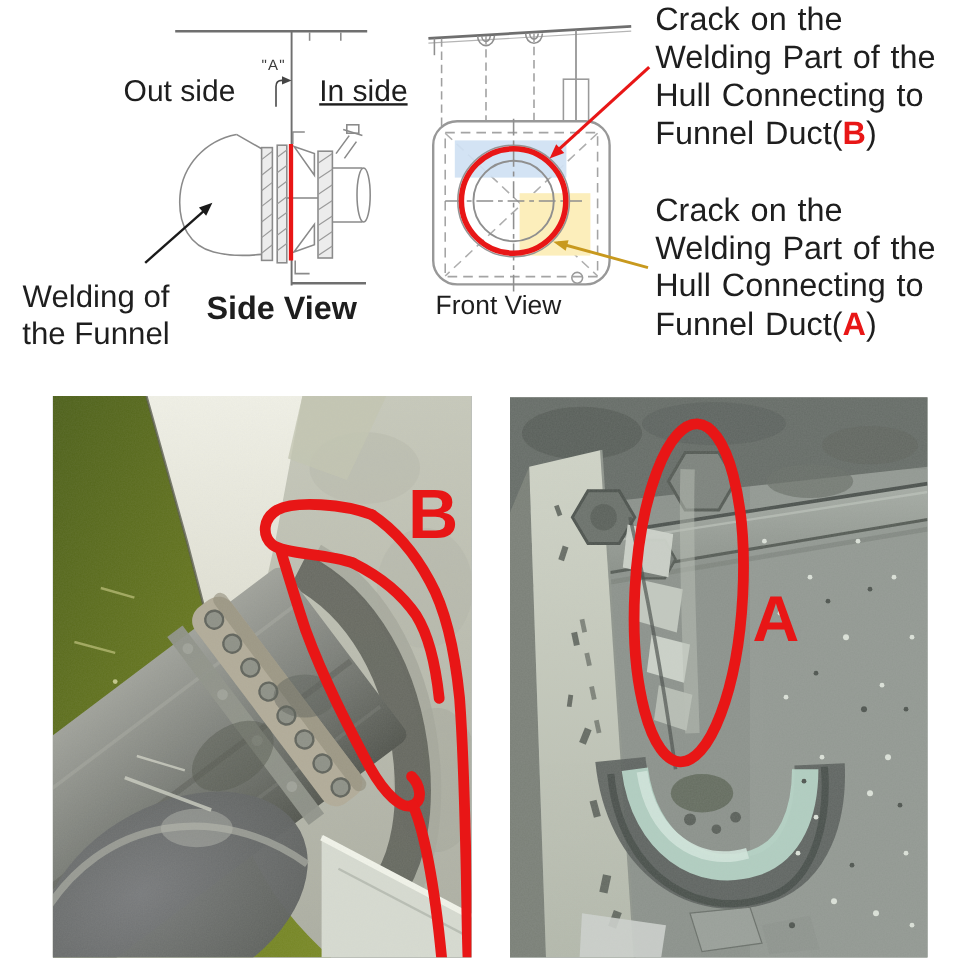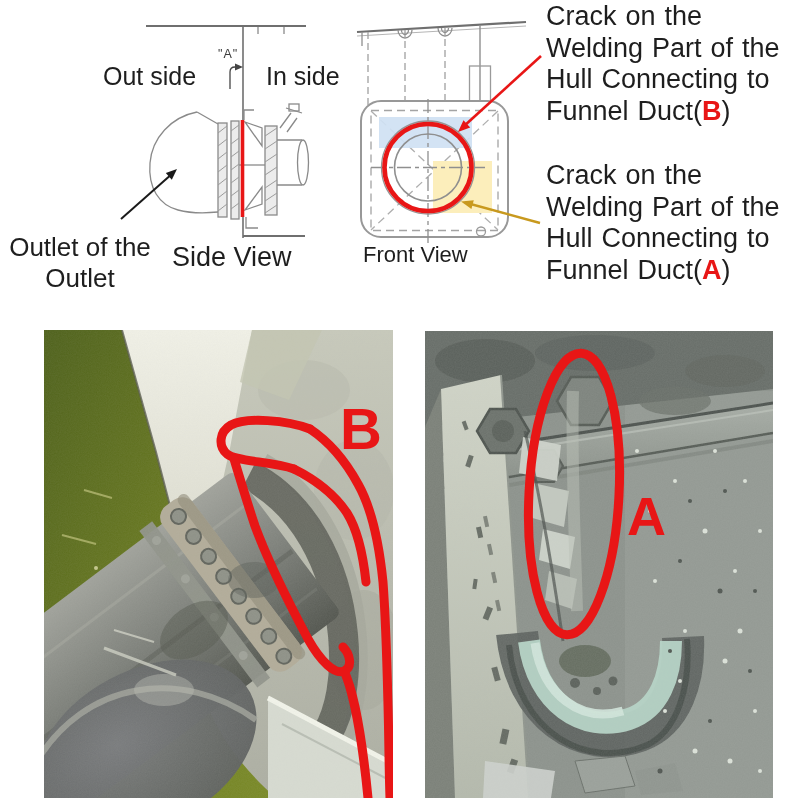--- a/index.html
+++ b/index.html
@@ -1,23 +1,23 @@
 <!DOCTYPE html>
 <html style="--annotation-red: #e81616; --annotation-gold: #c8991e; --highlight-blue: #cfe1f3; --highlight-yellow: #fceebb; --text-color: #1e1e1e;"><head>
 <meta charset="utf-8">
 <style>
   html,body{margin:0;padding:0;background:#fff;}
   .canvas{position:relative;width:800px;height:804px;background:#fff;overflow:hidden;
           font-family:"Liberation Sans", sans-serif;color:var(--text-color,#1e1e1e);}
   #top-art{position:absolute;left:0;top:0;width:800px;height:322px;}
   .lbl{position:absolute;white-space:nowrap;color:var(--text-color,#1e1e1e);}
   .lbl-outside{left:103px;top:62px;font-size:25px;}
-  .lbl-inside{left:266px;top:62px;font-size:25px;}
+  .lbl-inside{left:266px;top:62px;font-size:25px;text-decoration:underline;}
   .lbl-amark{left:218px;top:47px;font-size:12.5px;color:#3c3c3c;letter-spacing:1px;}
-  .lbl-sideview{left:172px;top:242px;font-size:27px;}
+  .lbl-sideview{left:172px;top:242px;font-size:27px;font-weight:bold;}
   .lbl-frontview{left:363px;top:242px;font-size:22px;}
   .lbl-outlet{left:0px;top:232px;width:160px;font-size:26px;line-height:31px;
               text-align:center;white-space:normal;}
   .note{position:absolute;width:254px;font-size:27px;line-height:31.5px;word-spacing:1.5px;}
   .note-b{left:546px;top:1px;}
   .note-a{left:546px;top:160px;}
   .marker-letter{color:var(--annotation-red,#e81616);font-weight:bold;}
   .photo{position:absolute;overflow:hidden;background:#8d938d;}
   .photo-left{left:44px;top:330px;width:349px;height:468px;}
   .photo-right{left:425px;top:331px;width:348px;height:467px;}
@@ -103,21 +103,21 @@
       <line x1="541" y1="56" x2="463" y2="127" style="stroke:var(--annotation-red)" stroke-width="2.6"></line>
       <polygon points="458,132 463.5,120.2 470.2,127.6" style="fill:var(--annotation-red)"></polygon>
       <line x1="540" y1="223" x2="465" y2="202.5" style="stroke:var(--annotation-gold)" stroke-width="2.4"></line>
       <polygon points="461,201.5 473.8,200.3 471.4,209" style="fill:var(--annotation-gold)"></polygon>
     </g>
   </svg>
 
   <div class="lbl lbl-outside">Out side</div>
   <div class="lbl lbl-amark">"A"</div>
   <div class="lbl lbl-inside">In side</div>
-  <div class="lbl lbl-outlet">Outlet of the Outlet</div>
+  <div class="lbl lbl-outlet">Welding of the Funnel</div>
   <div class="lbl lbl-sideview">Side View</div>
   <div class="lbl lbl-frontview">Front View</div>
 
   <div class="note note-b"><span>Crack on the Welding Part of the Hull Connecting to Funnel Duct(</span><span class="marker-letter">B</span><span>)</span></div>
 
   <div class="note note-a"><span>Crack on the Welding Part of the Hull Connecting to Funnel Duct(</span><span class="marker-letter">A</span><span>)</span></div>
 
   <div class="photo photo-left">
     <svg viewBox="0 0 349 468" preserveAspectRatio="none">
       <defs>

